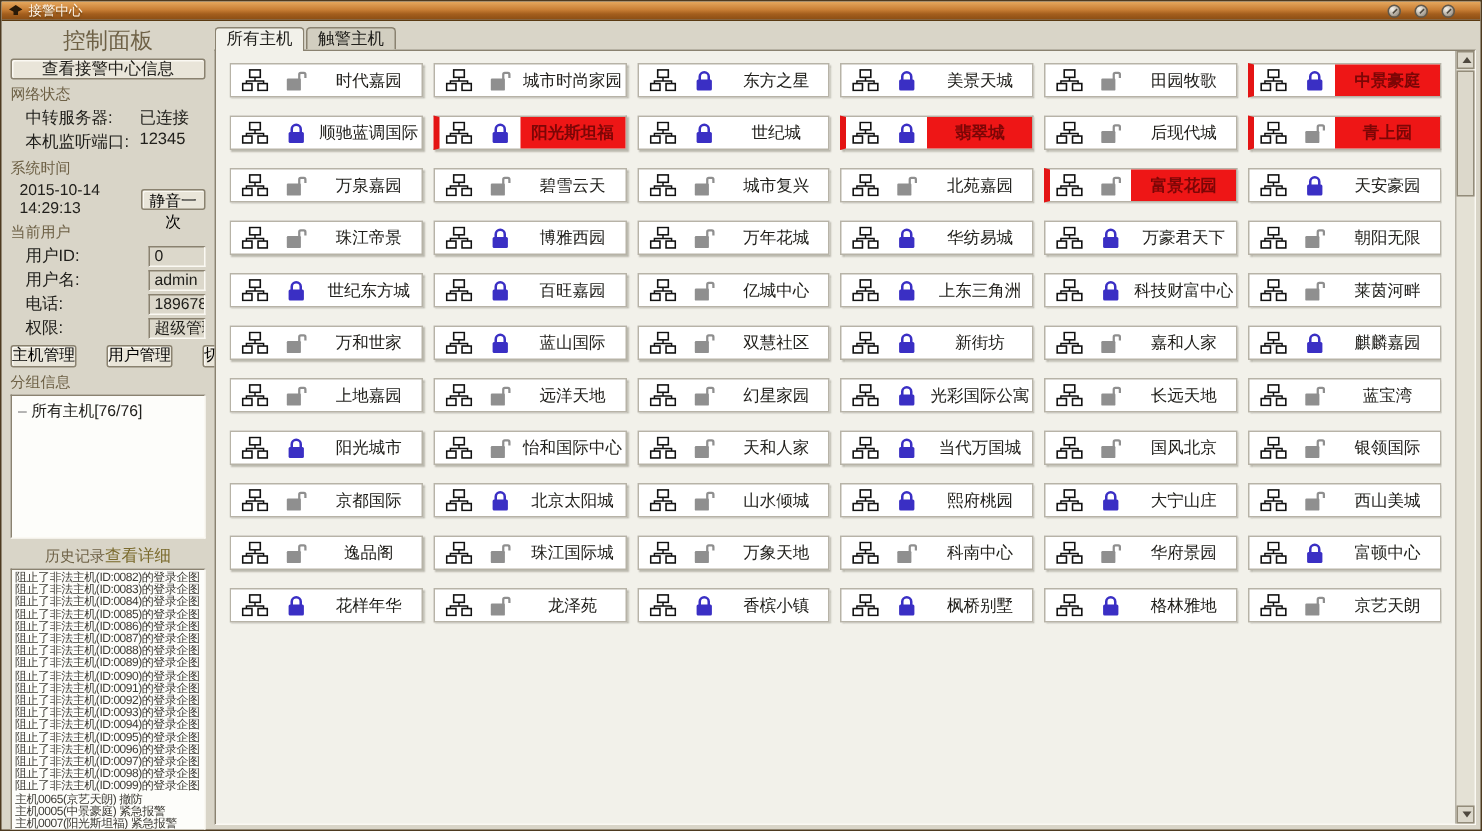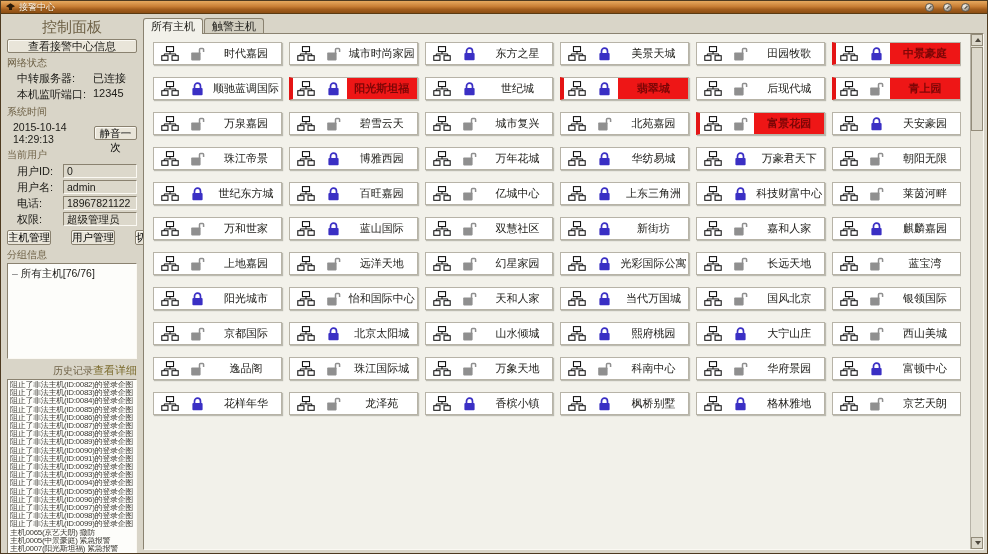--- a/index.html
+++ b/index.html
@@ -41,41 +41,41 @@
   .kv-row { display: flex; padding-left: 10px; margin-top: 1px; }
   .kv-label { width: 76px; }
   .kv-value { flex: 1; }
   .time-row { display: flex; align-items: center; padding-left: 6px; margin-top: 2px; }
   .time-text { font-size: 10.5px; }
   .mute-btn {
     margin-left: 4px; font-size: 10.5px; padding: 0 4px; height: 14px;
     background: #e9e5d9; border: 1px solid #8a8270; border-radius: 2px;
     box-shadow: inset 1px 1px 0 #fbf9f3; cursor: pointer;
   }
-  .field-row { display: flex; align-items: flex-start; padding-left: 10px; margin-top: 2px; height: 14px; }
+  .field-row { display: flex; align-items: flex-end; padding-left: 10px; margin-top: 2px; height: 14px; gap: 36px; }
   .field-label { width: 46px; }
   .field-box {
     flex: 1; height: 14px; line-height: 13px; padding: 0 3px; font-size: 10.5px;
     background: #dcd8cb; border: 1px solid; border-color: #8a8270 #fbf9f3 #fbf9f3 #8a8270;
     overflow: hidden; white-space: nowrap;
   }
   .btn-row { display: flex; gap: 20px; margin-top: 4px; }
   .sm-btn {
     flex: 1; height: 15px; font-size: 10.5px; line-height: 13px; text-align: center;
     background: #e9e5d9; border: 1px solid #8a8270; border-radius: 2px;
     box-shadow: inset 1px 1px 0 #fbf9f3; cursor: pointer; white-space: nowrap;
   }
   .listbox {
     background: #fdfdfa; border: 1px solid; border-color: #8a8270 #fbf9f3 #fbf9f3 #8a8270;
     overflow: hidden;
   }
   .group-box { height: 96px; margin-top: 1px; padding: 3px 4px; }
   .tree-item { font-size: 10.5px; white-space: nowrap; }
   .tree-dash { color:#777; }
-  .history-header { display: flex; justify-content: flex-end; align-items: center; margin-top: 4px; }
+  .history-header { display: flex; justify-content: center; align-items: center; margin-top: 4px; }
   .detail-link { color: #7a6a2c; font-size: 11px; cursor: pointer; font-family: Liberation Mono, monospace; }
   .history-box { height: 206px; margin-top: 1px; padding: 1px 2px; }
   .history-line { font-size: 8px; line-height: 8.2px; color: #3d3b35; white-space: nowrap; overflow: hidden; letter-spacing: -0.3px; }
 
   
   .main { position: absolute; left: 142px; top: 4px; right: 3px; bottom: 4px; }
   .tabs { display: flex; height: 15px; position: relative; z-index: 2; }
   .tab {
     font-size: 11px; line-height: 14px; padding: 0 7px; margin-right: 1px;
     border: 1px solid #8a8270; border-bottom: none; border-radius: 3px 3px 0 0;

